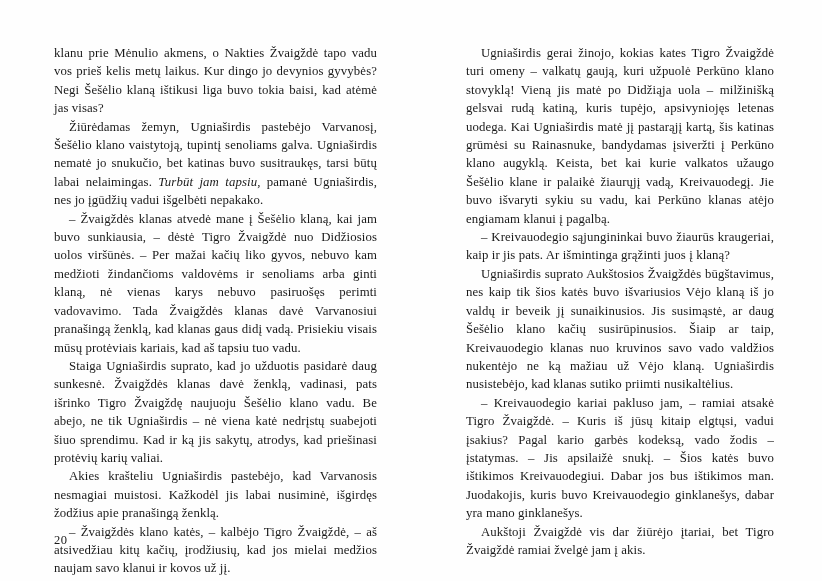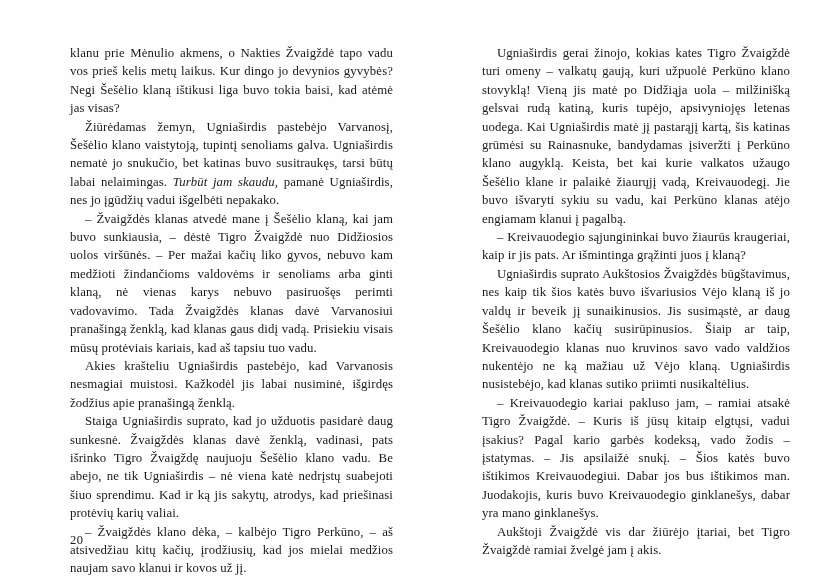--- a/index.html
+++ b/index.html
@@ -12,21 +12,20 @@
     width: 822px;
     height: 581px;
     background: #fefefe;
     overflow: hidden;
     font-family: "Liberation Serif", "DejaVu Serif", serif;
     color: #191919;
   }
   .page-col {
     position: absolute;
     top: 44px;
-    margin-left: 16px;
   }
   .page-col.left  { left: 54px;  width: 323px; }
   .page-col.right { left: 466px; width: 308px; }
   .page-col p {
     margin: 0;
     font-size: 12.8px;
     line-height: 18.4px;
     text-align: justify;
     hyphens: auto;
     -webkit-hyphens: auto;
@@ -44,29 +43,29 @@
   i { font-style: italic; }
 </style>
 </head>
 <body>
 
 <div class="sheet">
 
   <div class="page-col left">
     <p>klanu prie Mėnulio akmens, o Nakties Žvaigždė tapo vadu vos prieš kelis metų laikus. Kur dingo jo devynios gyvybės? Negi Šešėlio klaną ištikusi liga buvo tokia baisi, kad atėmė jas visas?</p>
 
-    <p class="indent"><span>Žiūrėdamas žemyn, Ugniaširdis pastebėjo Varvanosį, Šešėlio klano vaistytoją, tupintį senoliams galva. Ugniaširdis nematė jo snukučio, bet katinas buvo susitraukęs, tarsi būtų labai nelaimingas. </span><i>Turbūt jam skaudu</i><span>, pamanė Ugniaširdis, nes jo įgūdžių vadui išgelbėti nepakako.</span></p>
+    <p class="indent"><span>Žiūrėdamas žemyn, Ugniaširdis pastebėjo Varvanosį, Šešėlio klano vaistytoją, tupintį senoliams galva. Ugniaširdis nematė jo snukučio, bet katinas buvo susitraukęs, tarsi būtų labai nelaimingas. </span><i>Turbūt jam tapsiu</i><span>, pamanė Ugniaširdis, nes jo įgūdžių vadui išgelbėti nepakako.</span></p>
 
     <p class="indent">– Žvaigždės klanas atvedė mane į Šešėlio klaną, kai jam buvo sunkiausia, – dėstė Tigro Žvaigždė nuo Didžiosios uolos viršūnės. – Per mažai kačių liko gyvos, nebuvo kam medžioti žindančioms valdovėms ir senoliams arba ginti klaną, nė vienas karys nebuvo pasiruošęs perimti vadovavimo. Tada Žvaigždės klanas davė Varvanosiui pranašingą ženklą, kad klanas gaus didį vadą. Prisiekiu visais mūsų protėviais kariais, kad aš tapsiu tuo vadu.</p>
 
+    <p class="indent">Staiga Ugniaširdis suprato, kad jo užduotis pasidarė daug sunkesnė. Žvaigždės klanas davė ženklą, vadinasi, pats išrinko Tigro Žvaigždę naujuoju Šešėlio klano vadu. Be abejo, ne tik Ugniaširdis – nė viena katė nedrįstų suabejoti šiuo sprendimu. Kad ir ką jis sakytų, atrodys, kad priešinasi protėvių karių valiai.</p>
+
     <p class="indent">Akies krašteliu Ugniaširdis pastebėjo, kad Varvanosis nesmagiai muistosi. Kažkodėl jis labai nusiminė, išgirdęs žodžius apie pranašingą ženklą.</p>
 
-    <p class="indent">Staiga Ugniaširdis suprato, kad jo užduotis pasidarė daug sunkesnė. Žvaigždės klanas davė ženklą, vadinasi, pats išrinko Tigro Žvaigždę naujuoju Šešėlio klano vadu. Be abejo, ne tik Ugniaširdis – nė viena katė nedrįstų suabejoti šiuo sprendimu. Kad ir ką jis sakytų, atrodys, kad priešinasi protėvių karių valiai.</p>
-
-    <p class="indent">– Žvaigždės klano dėka, – kalbėjo Tigro Perkūno, – aš atsivedžiau kitų kačių, įrodžiusių, kad jos mielai medžios naujam savo klanui ir kovos už jį.</p>
+    <p class="indent">– Žvaigždės klano katės, – kalbėjo Tigro Žvaigždė, – aš atsivedžiau kitų kačių, įrodžiusių, kad jos mielai medžios naujam savo klanui ir kovos už jį.</p>
 
     <div class="page-num">20</div>
   </div>
 
   <div class="page-col right">
     <p class="indent">Ugniaširdis gerai žinojo, kokias kates Tigro Žvaigždė turi omeny – valkatų gaują, kuri užpuolė Perkūno klano stovyklą! Vieną jis matė po Didžiąja uola – milžinišką gelsvai rudą katiną, kuris tupėjo, apsivyniojęs letenas uodega. Kai Ugniaširdis matė jį pastarąjį kartą, šis katinas grūmėsi su Rainasnuke, bandydamas įsiveržti į Perkūno klano augyklą. Keista, bet kai kurie valkatos užaugo Šešėlio klane ir palaikė žiaurųjį vadą, Kreivauodegį. Jie buvo išvaryti sykiu su vadu, kai Perkūno klanas atėjo engiamam klanui į pagalbą.</p>
 
 
     <p class="indent">– Kreivauodegio sąjungininkai buvo žiaurūs kraugeriai, kaip ir jis pats. Ar išmintinga grąžinti juos į klaną?</p>
 

